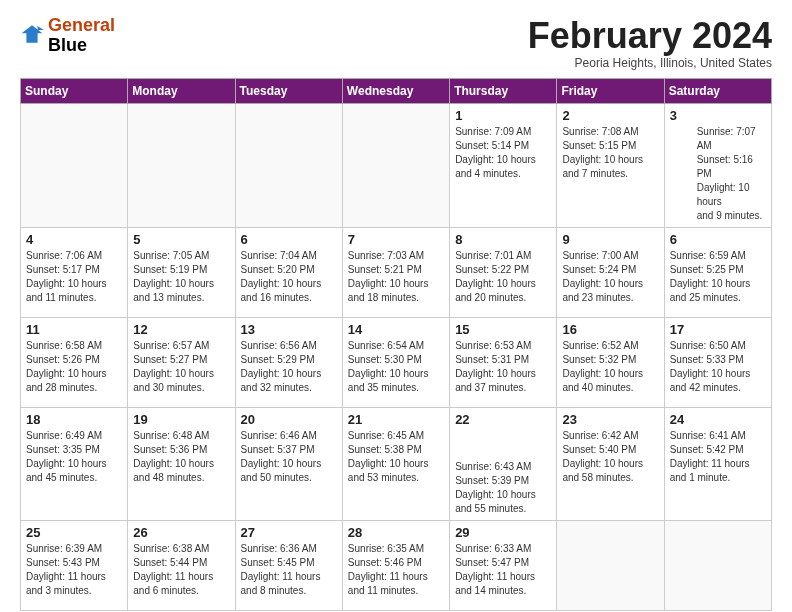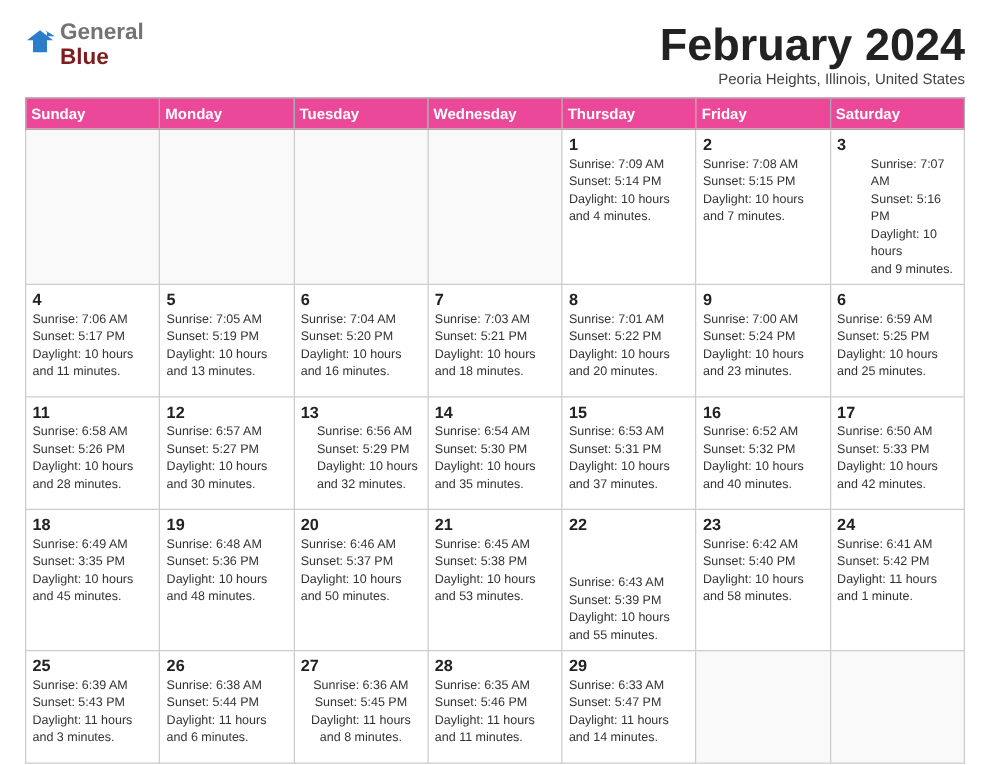--- a/index.html
+++ b/index.html
@@ -21,21 +21,21 @@
       align-items: center;
       gap: 4px;
     }
     .logo-text {
       font-size: 18px;
       font-weight: bold;
       color: #333;
       line-height: 1.1;
     }
     .logo-text span {
-      color: #737373;
+      color: #c2410c;
     }
     .logo-bird {
       width: 24px;
       height: 24px;
     }
     .title-block {
       text-align: right;
     }
     .month-title {
       font-size: 36px;
@@ -46,21 +46,21 @@
     .location-title {
       font-size: 12px;
       color: #444;
     }
     table {
       width: 100%;
       border-collapse: collapse;
       table-layout: fixed;
     }
     th {
-      background-color: #ec4899;
+      background-color: #701a75;
       color: #fff;
       font-size: 12px;
       font-weight: bold;
       padding: 5px 4px;
       text-align: left;
       border: 1px solid #aaa;
     }
     td {
       border: 1px solid #ccc;
       vertical-align: top;
@@ -91,21 +91,21 @@
 <div class="header">
   <div class="logo">
     <div>
       <svg class="logo-bird" viewBox="0 0 30 30">
         <polygon points="15,4 28,14 22,14 22,26 8,26 8,14 2,14" fill="#2a7dc9"></polygon>
         <polygon points="20,4 30,10 22,10 22,6" fill="#2a7dc9"></polygon>
       </svg>
     </div>
     <div class="logo-text">
       <div><span>General</span></div>
-      <div><span style="color:#7f1d1d">Blue</span></div>
+      <div><span style="color:#000000">Blue</span></div>
     </div>
   </div>
   <div class="title-block">
     <div class="month-title">February 2024</div>
     <div class="location-title">Peoria Heights, Illinois, United States</div>
   </div>
 </div>
 
 <table>
   <thead>
@@ -208,21 +208,21 @@
         </td>
         <td>
           <div class="day-num">12</div>
           <div class="day-info" style="white-space: pre-line;">Sunrise: 6:57 AM
 Sunset: 5:27 PM
 Daylight: 10 hours
 and 30 minutes.</div>
         </td>
         <td>
           <div class="day-num">13</div>
-          <div class="day-info" style="white-space: pre-line; margin-left: 13px;">Sunrise: 6:56 AM
+          <div class="day-info" style="white-space: pre-line;">Sunrise: 6:56 AM
 Sunset: 5:29 PM
 Daylight: 10 hours
 and 32 minutes.</div>
         </td>
         <td>
           <div class="day-num">14</div>
           <div class="day-info" style="white-space: pre-line;">Sunrise: 6:54 AM
 Sunset: 5:30 PM
 Daylight: 10 hours
 and 35 minutes.</div>
@@ -310,21 +310,21 @@
         </td>
         <td>
           <div class="day-num">26</div>
           <div class="day-info" style="white-space: pre-line;">Sunrise: 6:38 AM
 Sunset: 5:44 PM
 Daylight: 11 hours
 and 6 minutes.</div>
         </td>
         <td>
           <div class="day-num">27</div>
-          <div class="day-info" style="white-space: pre-line; text-align: center;">Sunrise: 6:36 AM
+          <div class="day-info" style="white-space: pre-line;">Sunrise: 6:36 AM
 Sunset: 5:45 PM
 Daylight: 11 hours
 and 8 minutes.</div>
         </td>
         <td>
           <div class="day-num">28</div>
           <div class="day-info" style="white-space: pre-line;">Sunrise: 6:35 AM
 Sunset: 5:46 PM
 Daylight: 11 hours
 and 11 minutes.</div>

